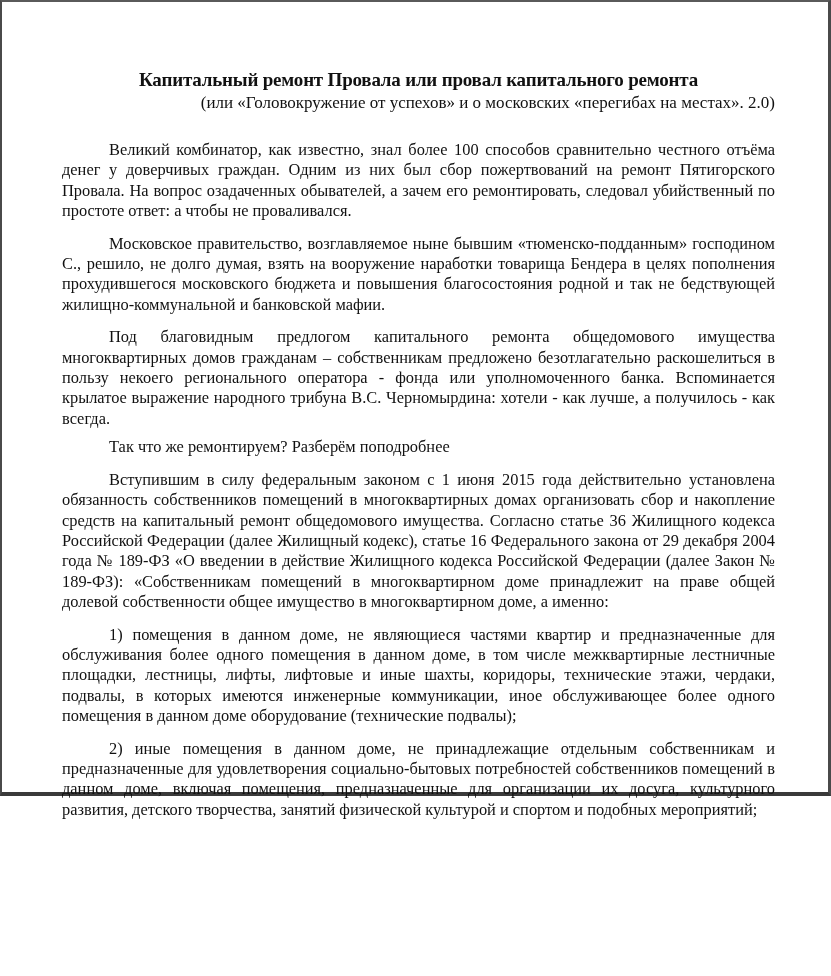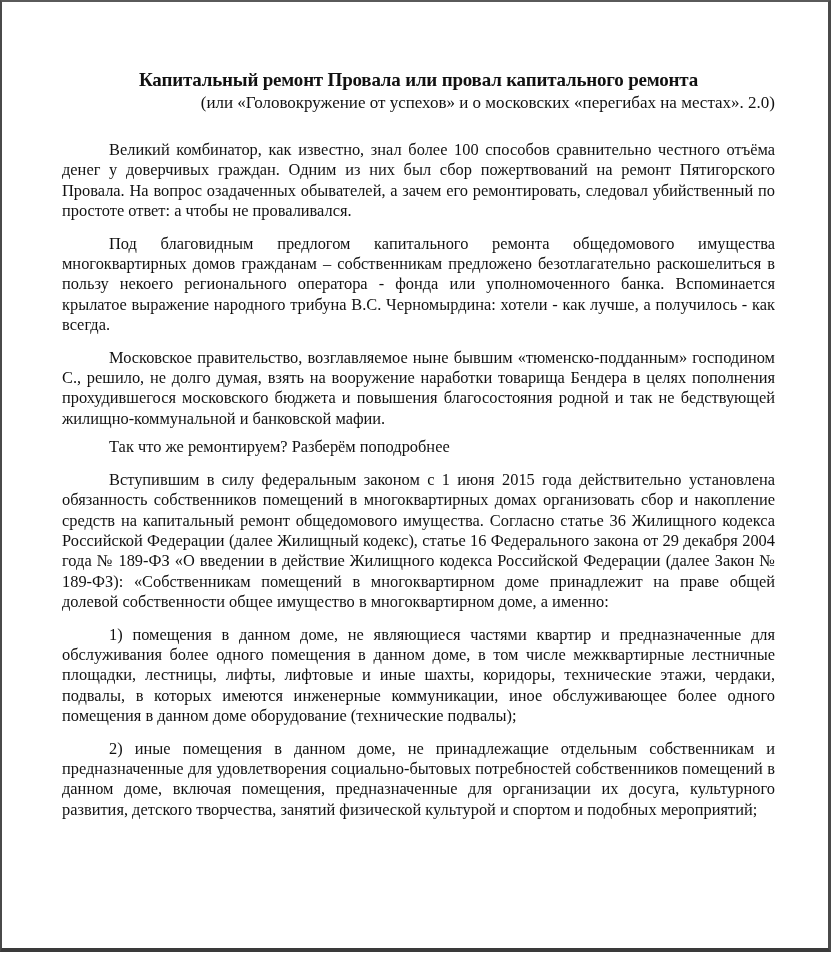--- a/index.html
+++ b/index.html
@@ -4,21 +4,21 @@
 <style>
   html, body { margin: 0; padding: 0; }
   body {
     width: 831px; height: 976px; overflow: hidden;
     background: #ffffff;
     font-family: "Liberation Serif", "DejaVu Serif", serif;
     color: #111;
   }
   .frame {
     position: absolute; left: 0; top: 0;
-    width: 831px; height: 952px;
+    width: 831px; height: 796px;
     box-sizing: border-box;
     border-left: 2px solid #4a4a4a;
     border-top: 2px solid #5a5a5a;
     border-right: 3px solid #4a4a4a;
     border-bottom: 4px solid #3a3a3a;
     background: #fff;
   }
   .page {
     position: absolute;
     left: 60px; top: 66px;
@@ -62,22 +62,22 @@
 </style>
 </head>
 <body>
 
 <div class="frame">
   <div class="page">
     <h1 class="title">Капитальный ремонт Провала или провал капитального ремонта</h1>
     <div class="subtitle">(или «Головокружение от успехов» и о московских «перегибах на местах». 2.0)</div>
 
     <p class="body">Великий комбинатор, как известно, знал более 100 способов сравнительно честного отъёма денег у доверчивых граждан. Одним из них был сбор пожертвований на ремонт Пятигорского Провала. На вопрос озадаченных обывателей, а зачем его ремонтировать, следовал убийственный по простоте ответ: а чтобы не проваливался.</p>
+    <p class="body">Московское правительство, возглавляемое ныне бывшим «тюменско-подданным» господином С., решило, не долго думая, взять на вооружение наработки товарища Бендера в целях пополнения прохудившегося московского бюджета и повышения благосостояния родной и так не бедствующей жилищно-коммунальной и банковской мафии.</p>
     <p class="body">Под благовидным предлогом капитального ремонта общедомового имущества многоквартирных домов гражданам – собственникам предложено безотлагательно раскошелиться в пользу некоего регионального оператора - фонда или уполномоченного банка. Вспоминается крылатое выражение народного трибуна В.С. Черномырдина: хотели - как лучше, а получилось - как всегда.</p>
-    <p class="body">Московское правительство, возглавляемое ныне бывшим «тюменско-подданным» господином С., решило, не долго думая, взять на вооружение наработки товарища Бендера в целях пополнения прохудившегося московского бюджета и повышения благосостояния родной и так не бедствующей жилищно-коммунальной и банковской мафии.</p>
     <p class="plain">Так что же ремонтируем? Разберём поподробнее</p>
 
 
     <p class="body">Вступившим в силу федеральным законом с 1 июня 2015 года действительно установлена обязанность собственников помещений в многоквартирных домах организовать сбор и накопление средств на капитальный ремонт общедомового имущества. Согласно статье 36 Жилищного кодекса Российской Федерации (далее Жилищный кодекс), статье 16 Федерального закона от 29 декабря 2004 года № 189-ФЗ «О введении в действие Жилищного кодекса Российской Федерации (далее Закон № 189-ФЗ): «Собственникам помещений в многоквартирном доме принадлежит на праве общей долевой собственности общее имущество в многоквартирном доме, а именно:</p>
     <p class="body">1) помещения в данном доме, не являющиеся частями квартир и предназначенные для обслуживания более одного помещения в данном доме, в том числе межквартирные лестничные площадки, лестницы, лифты, лифтовые и иные шахты, коридоры, технические этажи, чердаки, подвалы, в которых имеются инженерные коммуникации, иное обслуживающее более одного помещения в данном доме оборудование (технические подвалы);</p>
     <p class="body">2) иные помещения в данном доме, не принадлежащие отдельным собственникам и предназначенные для удовлетворения социально-бытовых потребностей собственников помещений в данном доме, включая помещения, предназначенные для организации их досуга, культурного развития, детского творчества, занятий физической культурой и спортом и подобных мероприятий;</p>
   </div>
 </div>
 
 </body></html>

